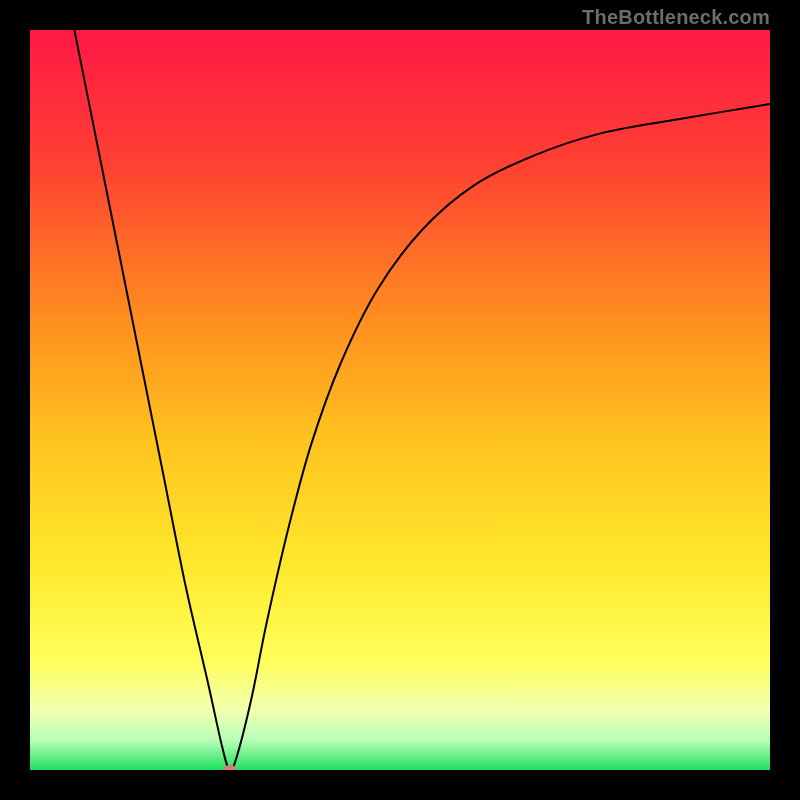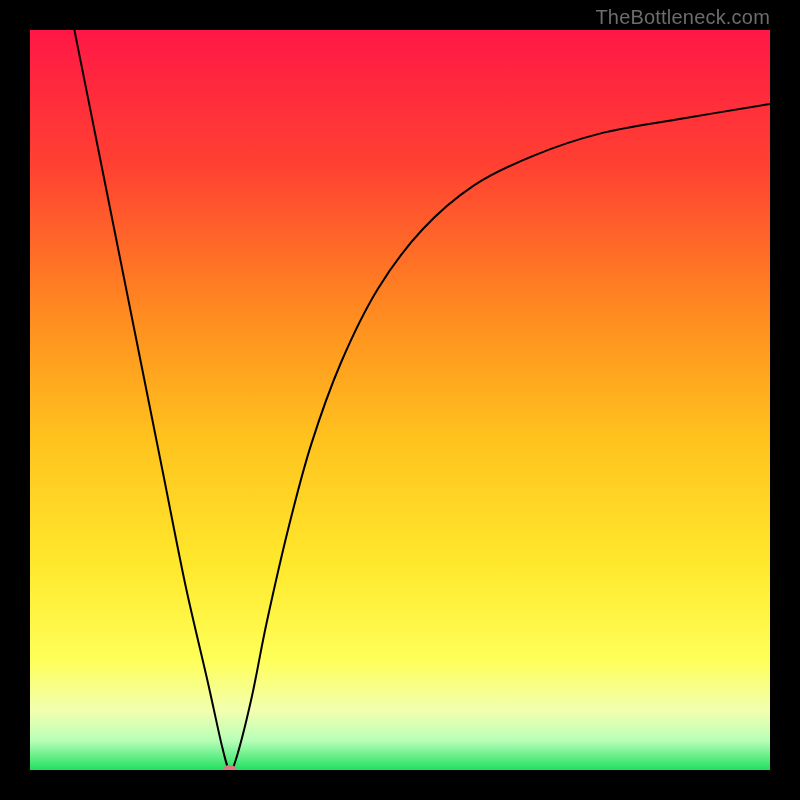--- a/index.html
+++ b/index.html
@@ -22,21 +22,21 @@
     left: 30px;
     top: 30px;
     width: 740px;
     height: 740px;
   }
   .watermark {
     position: absolute;
     top: 6px;
     right: 30px;
     font-size: 20px;
-    font-weight: 400;
+    font-weight: 700;
     color: #6c6c6c;
     letter-spacing: 0.2px;
   }
   .svg-chart {
     display: block;
   }
 </style>
 </head>
 <body>
 

